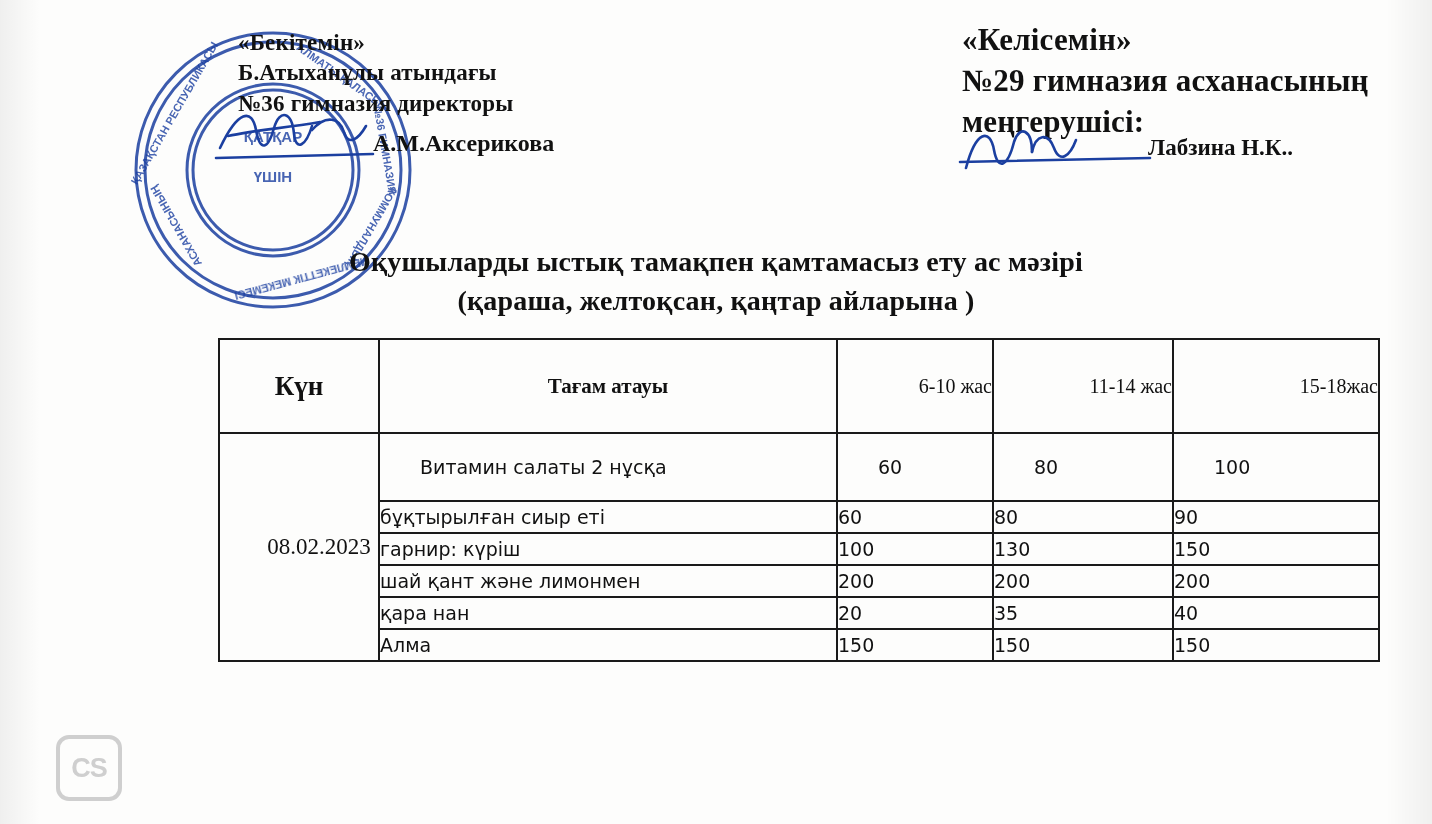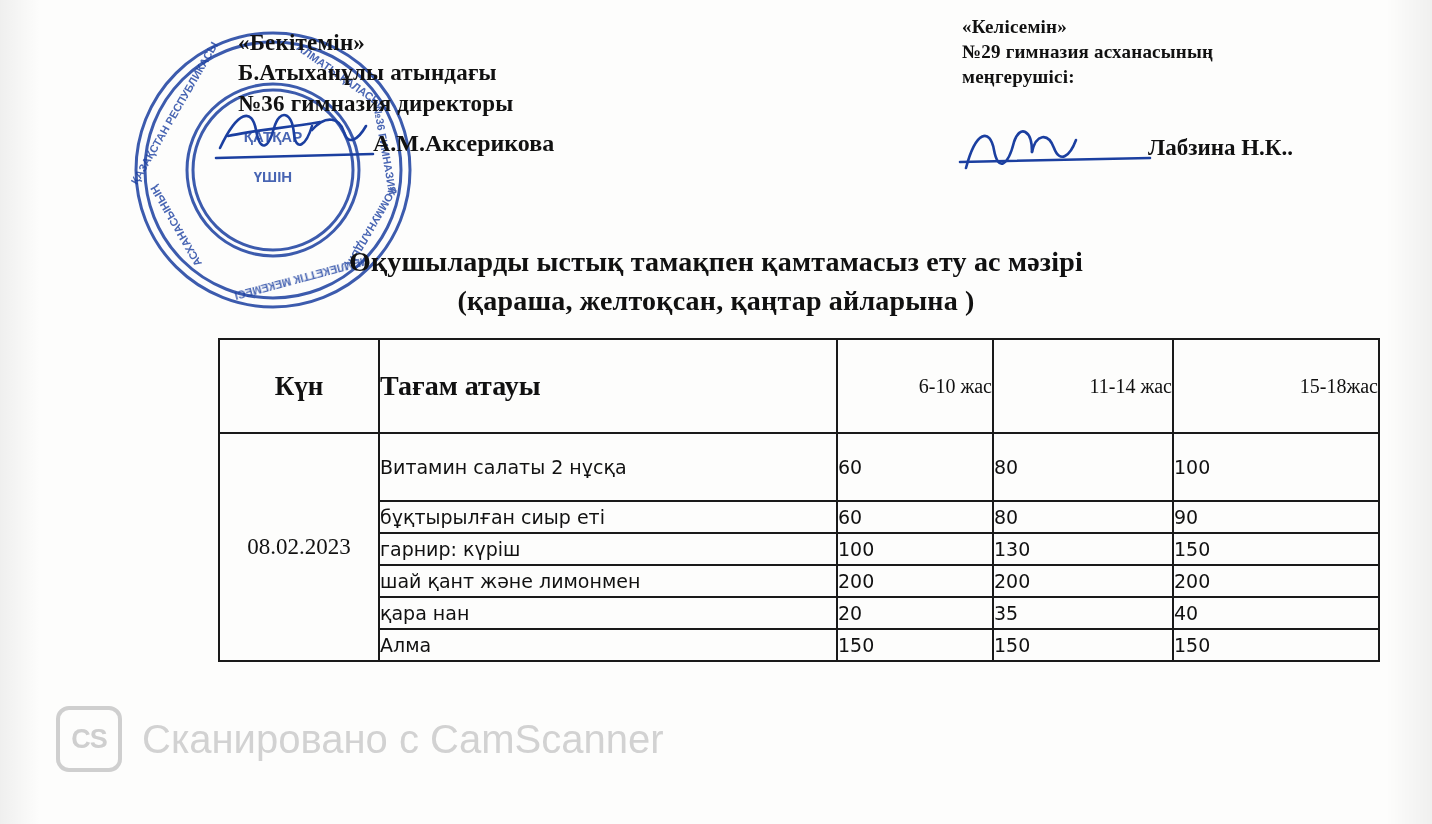--- a/index.html
+++ b/index.html
@@ -47,23 +47,23 @@
     top: 28px;
     width: 400px;
     font-size: 23px;
     font-weight: bold;
     line-height: 1.32;
     letter-spacing: 0.2px;
   }
   .approve-right {
     position: absolute;
     left: 962px;
-    top: 14px;
+    top: 20px;
     width: 420px;
-    font-size: 19px;
+    font-size: 31px;
     font-weight: bold;
     line-height: 1.32;
     letter-spacing: 0.2px;
   }
   .approve-left .line,
   .approve-right .line { display: block; white-space: nowrap; }
 
   .sig-name-left {
     position: absolute;
     left: 373px;
@@ -126,23 +126,23 @@
 
   th.head-day {
     font-size: 27px;
     font-weight: bold;
     text-align: center;
     height: 44px;
     vertical-align: top;
     padding-top: 7px;
   }
   th.head-dish {
-    font-size: 28px;
-    font-weight: bold;
-    text-align: left;
+    font-size: 21px;
+    font-weight: bold;
+    text-align: center;
     vertical-align: top;
     padding-top: 7px;
   }
   th.head-age {
     font-size: 20px;
     font-weight: normal;
     text-align: right;
     padding: 0 10px;
   }
   td.day-cell {
@@ -158,21 +158,21 @@
     line-height: 1.2;
   }
   td.gram {
     font-family: "DejaVu Sans", sans-serif;
     font-size: 19px;
     text-align: left;
     padding: 9px 0 9px 14px;
   }
   tr.r-head-age th { height: 92px; }
   tr.r-row td { height: 30px; }
-  tr.r-first td { height: 66px; }
+  tr.r-first td { height: 66px; padding-left: 40px; }
 
   
   .watermark {
     position: absolute;
     left: 56px;
     top: 706px;
     display: flex;
     align-items: center;
     gap: 20px;
     pointer-events: none;
@@ -183,20 +183,21 @@
     border: 4px solid #cfcfcf;
     border-radius: 13px;
     display: flex;
     align-items: center;
     justify-content: center;
     font-family: "Liberation Sans", sans-serif;
     font-size: 27px;
     font-weight: bold;
     color: #cfcfcf;
     letter-spacing: -1px;
+    margin-top: 29px;
   }
   .wm-text {
     font-family: "Liberation Sans", sans-serif;
     font-size: 40px;
     color: #d2d2d2;
     white-space: nowrap;
   }
 </style>
 </head>
 <body>
@@ -313,16 +314,15 @@
           <td class="gram">150</td>
           <td class="gram">150</td>
           <td class="gram">150</td>
         </tr>
       </tbody>
     </table>
   </div>
 
   <div class="watermark">
     <div class="wm-logo">CS</div>
-    <div class="wm-text">Сканировано с CamScanner</div>
   </div>
 
 </div>
 
 </body></html>

